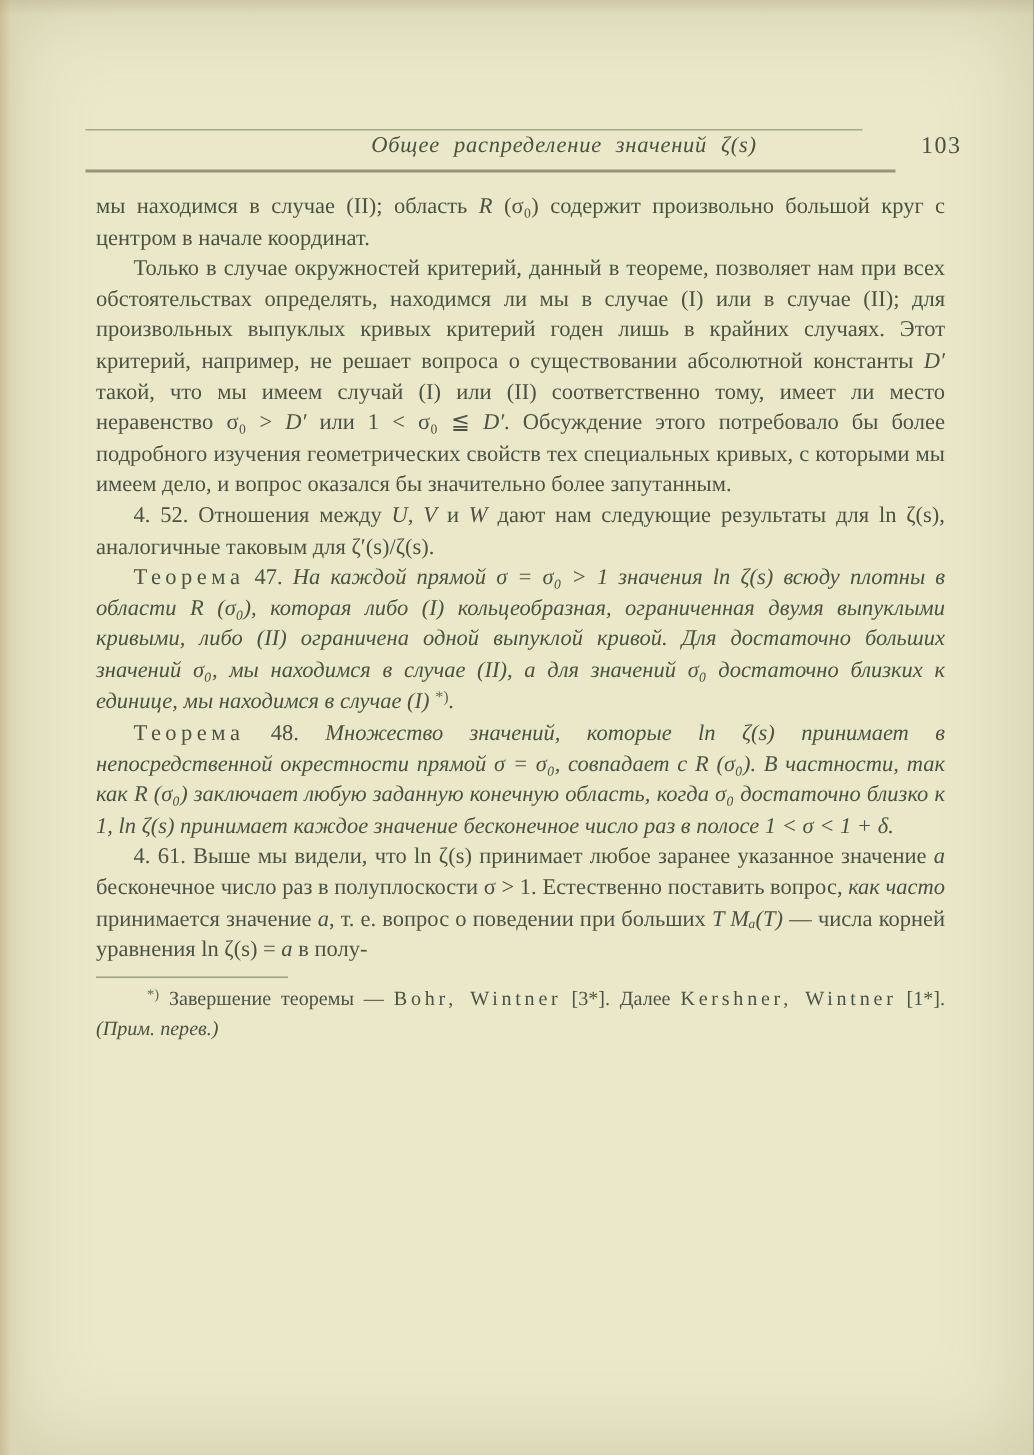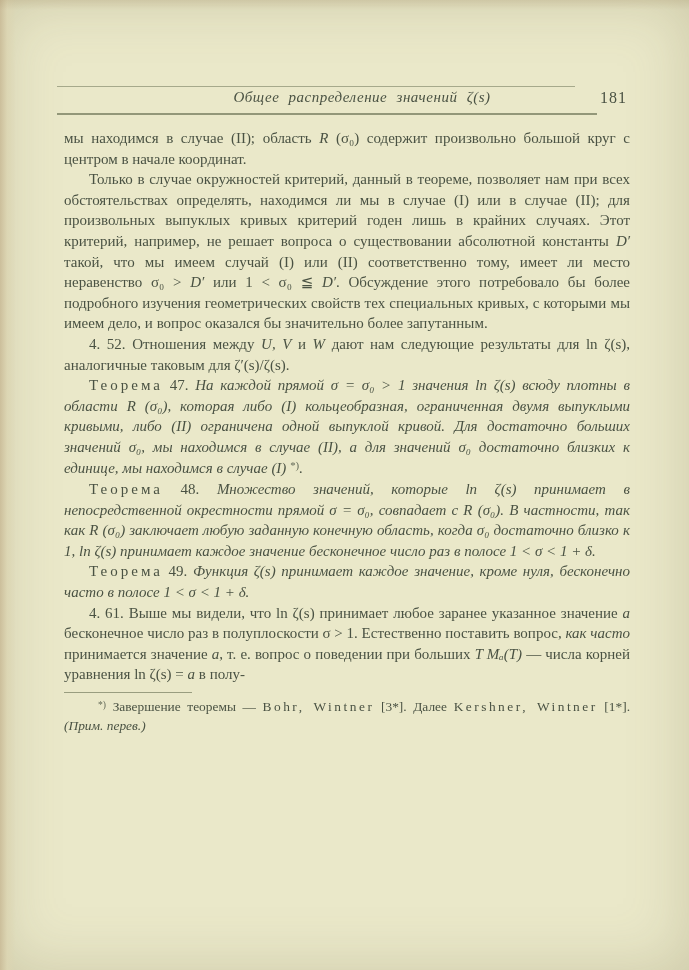--- a/index.html
+++ b/index.html
@@ -19,21 +19,21 @@
     opacity:.85;pointer-events:none;
   }
   .page::after{
     content:'';position:absolute;left:0;top:0;right:0;height:10px;
     background:linear-gradient(180deg,rgba(170,150,110,.25),rgba(234,232,201,0));
     pointer-events:none;
   }
   .rule{position:absolute;background:#6d7557;}
   .rule-top{left:57px;top:86px;width:518px;height:1px;opacity:.55;}
   .rule-bottom{left:57px;top:113px;width:540px;height:2px;opacity:.7;}
-  .running-header{position:absolute;left:52px;top:89px;width:575px;height:22px;font-size:15px;}
+  .running-header{position:absolute;left:66px;top:89px;width:575px;height:22px;font-size:15px;}
   .header-title{
     position:absolute;left:75px;width:470px;text-align:center;
     font-style:italic;letter-spacing:.5px;word-spacing:5px;white-space:nowrap;
   }
   .header-page{position:absolute;right:0;top:0;font-size:16px;letter-spacing:1px;}
   .text-block{
     position:absolute;left:64px;top:128px;width:566px;
     font-size:15px;line-height:20.6px;text-align:justify;
   }
   .para{margin:0;}
@@ -56,29 +56,28 @@
 </head>
 <body>
 
 <div class="page">
 
   <div class="rule rule-top"></div>
   <div class="rule rule-bottom"></div>
 
   <div class="running-header">
     <span class="header-title">Общее распределение значений ζ(s)</span>
-    <span class="header-page">181</span>
+    <span class="header-page">103</span>
   </div>
 
   <div class="text-block" id="body-root">
 
     <p class="para"><span class="run-normal">мы находимся в случае (II); область </span><span class="run-italic">R</span><span class="run-normal"> (σ₀) содержит произвольно большой круг с центром в начале координат.</span></p>
       <p class="para indent"><span class="run-normal">Только в случае окружностей критерий, данный в теореме, позволяет нам при всех обстоятельствах определять, находимся ли мы в случае (I) или в случае (II); для произвольных выпуклых кривых критерий годен лишь в крайних случаях. Этот критерий, например, не решает вопроса о существовании абсолютной константы </span><span class="run-italic">D′</span><span class="run-normal"> такой, что мы имеем случай (I) или (II) соответственно тому, имеет ли место неравенство σ₀ &gt; </span><span class="run-italic">D′</span><span class="run-normal"> или 1 &lt; σ₀ ≦ </span><span class="run-italic">D′</span><span class="run-normal">. Обсуждение этого потребовало бы более подробного изучения геометрических свойств тех специальных кривых, с которыми мы имеем дело, и вопрос оказался бы значительно более запутанным.</span></p>
       <p class="para indent"><span class="run-normal">4. 52. Отношения между </span><span class="run-italic">U, V</span><span class="run-normal"> и </span><span class="run-italic">W</span><span class="run-normal"> дают нам следующие результаты для ln ζ(s), аналогичные таковым для ζ′(s)/ζ(s).</span></p>
       <p class="para indent"><span class="run-spaced">Теорема</span><span class="run-normal"> 47. </span><span class="run-italic">На каждой прямой σ = σ₀ &gt; 1 значения ln ζ(s) всюду плотны в области R (σ₀), которая либо (I) кольцеобразная, ограниченная двумя выпуклыми кривыми, либо (II) ограничена одной выпуклой кривой. Для достаточно больших значений σ₀, мы находимся в случае (II), а для значений σ₀ достаточно близких к единице, мы находимся в случае (I) </span><span class="run-sup">*)</span><span class="run-italic">.</span></p>
       <p class="para indent"><span class="run-spaced">Теорема</span><span class="run-normal"> 48. </span><span class="run-italic">Множество значений, которые ln ζ(s) принимает в непосредственной окрестности прямой σ = σ₀, совпадает с R (σ₀). В частности, так как R (σ₀) заключает любую заданную конечную область, когда σ₀ достаточно близко к 1, ln ζ(s) принимает каждое значение бесконечное число раз в полосе 1 &lt; σ &lt; 1 + δ.</span></p>
-      <p class="para indent"><span class="run-spaced">Теорема</span><span class="run-normal"> 49. </span><span class="run-italic">Функция ζ(s) принимает каждое значение, кроме нуля, бесконечно часто в полосе 1 &lt; σ &lt; 1 + δ.</span></p>
       <p class="para indent"><span class="run-normal">4. 61. Выше мы видели, что ln ζ(s) принимает любое заранее указанное значение </span><span class="run-italic">a</span><span class="run-normal"> бесконечное число раз в полуплоскости σ &gt; 1. Естественно поставить вопрос, </span><span class="run-italic">как часто</span><span class="run-normal"> принимается значение </span><span class="run-italic">a</span><span class="run-normal">, т. е. вопрос о поведении при больших </span><span class="run-italic">T Mₐ(T)</span><span class="run-normal"> — числа корней уравнения ln ζ(s) = </span><span class="run-italic">a</span><span class="run-normal"> в полу-</span></p>
       <div class="footnote-rule" id="footnote-rule"></div>
     <p class="footnote" id="footnote-root"><span class="run-sup">*)</span><span class="run-normal"> Завершение теоремы — </span><span class="run-spaced">Bohr, Wintner</span><span class="run-normal"> [3*]. Далее </span><span class="run-spaced">Kershner, Wintner</span><span class="run-normal"> [1*]. </span><span class="run-italic">(Прим. перев.)</span></p>
   </div>
 
 </div>
 
 </body></html>

